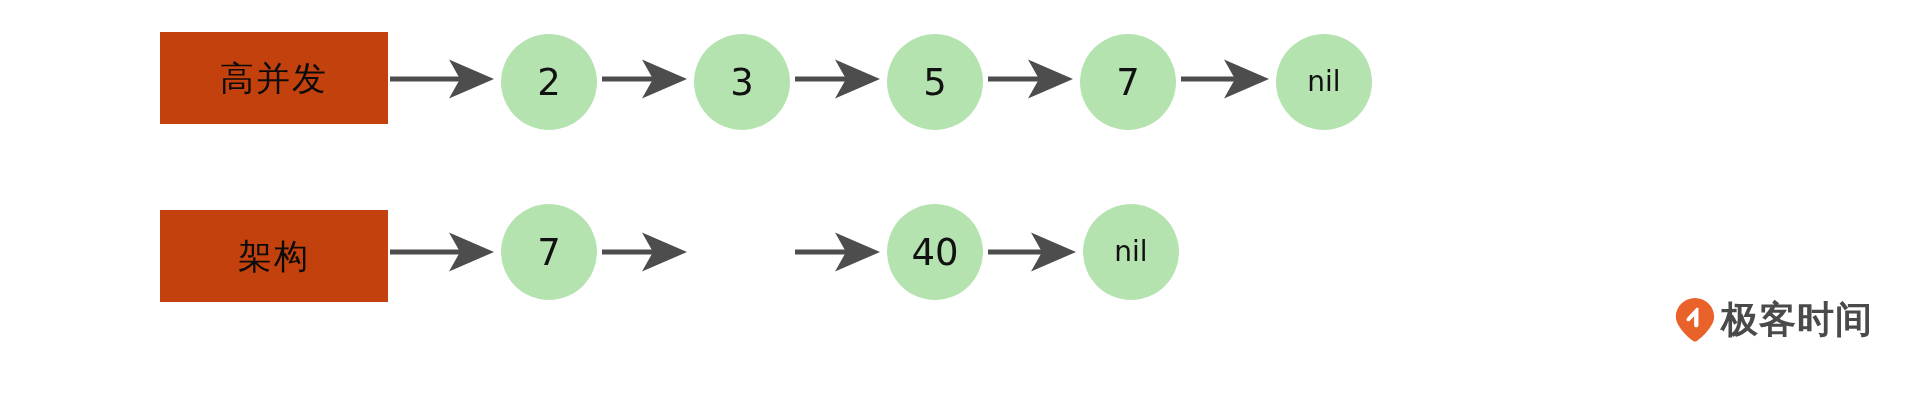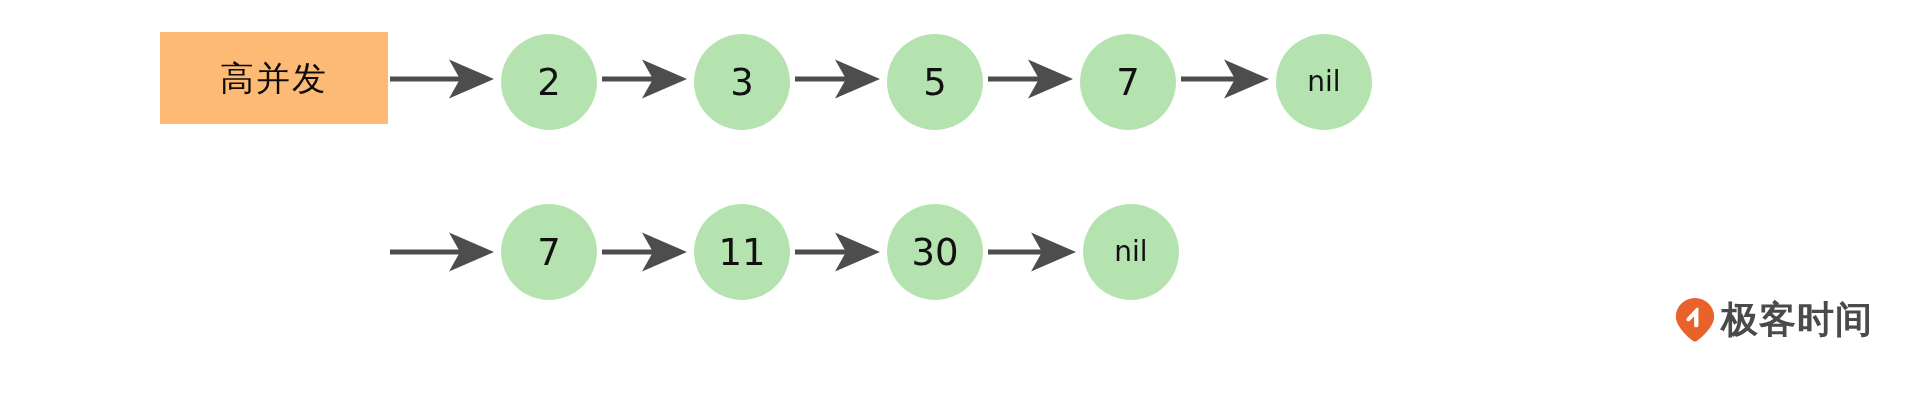--- a/index.html
+++ b/index.html
@@ -31,21 +31,21 @@
     align-items: center;
   }
   #row-1 { top: 23px; }
   #row-2 { top: 198px; }
 
   
   .label-box {
     position: absolute;
     width: 228px;
     height: 92px;
-    background: #fdba74;
+    background: #c2410c;
     display: flex;
     align-items: center;
     justify-content: center;
     color: #0b0b0b;
     font-size: 34px;
     letter-spacing: 2px;
     line-height: 1;
     font-family: "DejaVu Sans", "Liberation Sans", sans-serif;
   }
   #row-1 .label-box { left: 160px; top: 9px; }
@@ -133,24 +133,24 @@
     <div class="label-box">高并发</div>
 
     <div class="node-circle" style="left:501px; top:11px;">2</div>
     <div class="node-circle" style="left:694px; top:11px;">3</div>
     <div class="node-circle" style="left:887px; top:11px;">5</div>
     <div class="node-circle" style="left:1080px; top:11px;">7</div>
     <div class="node-circle is-nil" style="left:1276px; top:11px;">nil</div>
   </div>
 
   <div class="chain-row" id="row-2">
+    <div class="label-box">架构</div>
 
     <div class="node-circle" style="left:501px; top:6px;">7</div>
-    <div class="node-circle" style="left:694px; top:6px;">11</div>
-    <div class="node-circle" style="left:887px; top:6px;">30</div>
+    <div class="node-circle" style="left:887px; top:6px;">40</div>
     <div class="node-circle is-nil" style="left:1083px; top:6px;">nil</div>
   </div>
 
   <div id="brand-logo">
     <svg class="brand-mark" viewBox="0 0 48 48" xmlns="http://www.w3.org/2000/svg">
       <path d="M24 2 C12.9 2 4 10.8 4 21.7 C4 32.2 18.4 44.6 22.2 47.0 C23.3 47.7 24.7 47.7 25.8 47.0 C29.6 44.6 44 32.2 44 21.7 C44 10.8 35.1 2 24 2 Z" fill="#e8622a"></path>
       <path d="M27.6 12.3 L27.6 30.4 C27.6 31.6 26.6 32.6 25.3 32.6 C24.1 32.6 23.1 31.6 23.1 30.4 L23.1 21.2 L18.6 25.8 C17.8 26.6 16.5 26.6 15.7 25.8 C14.9 25.0 14.9 23.7 15.7 22.9 L25.6 12.3 Z" fill="#ffffff"></path>
     </svg>
     <span class="brand-wordmark">极客时间</span>
   </div>

